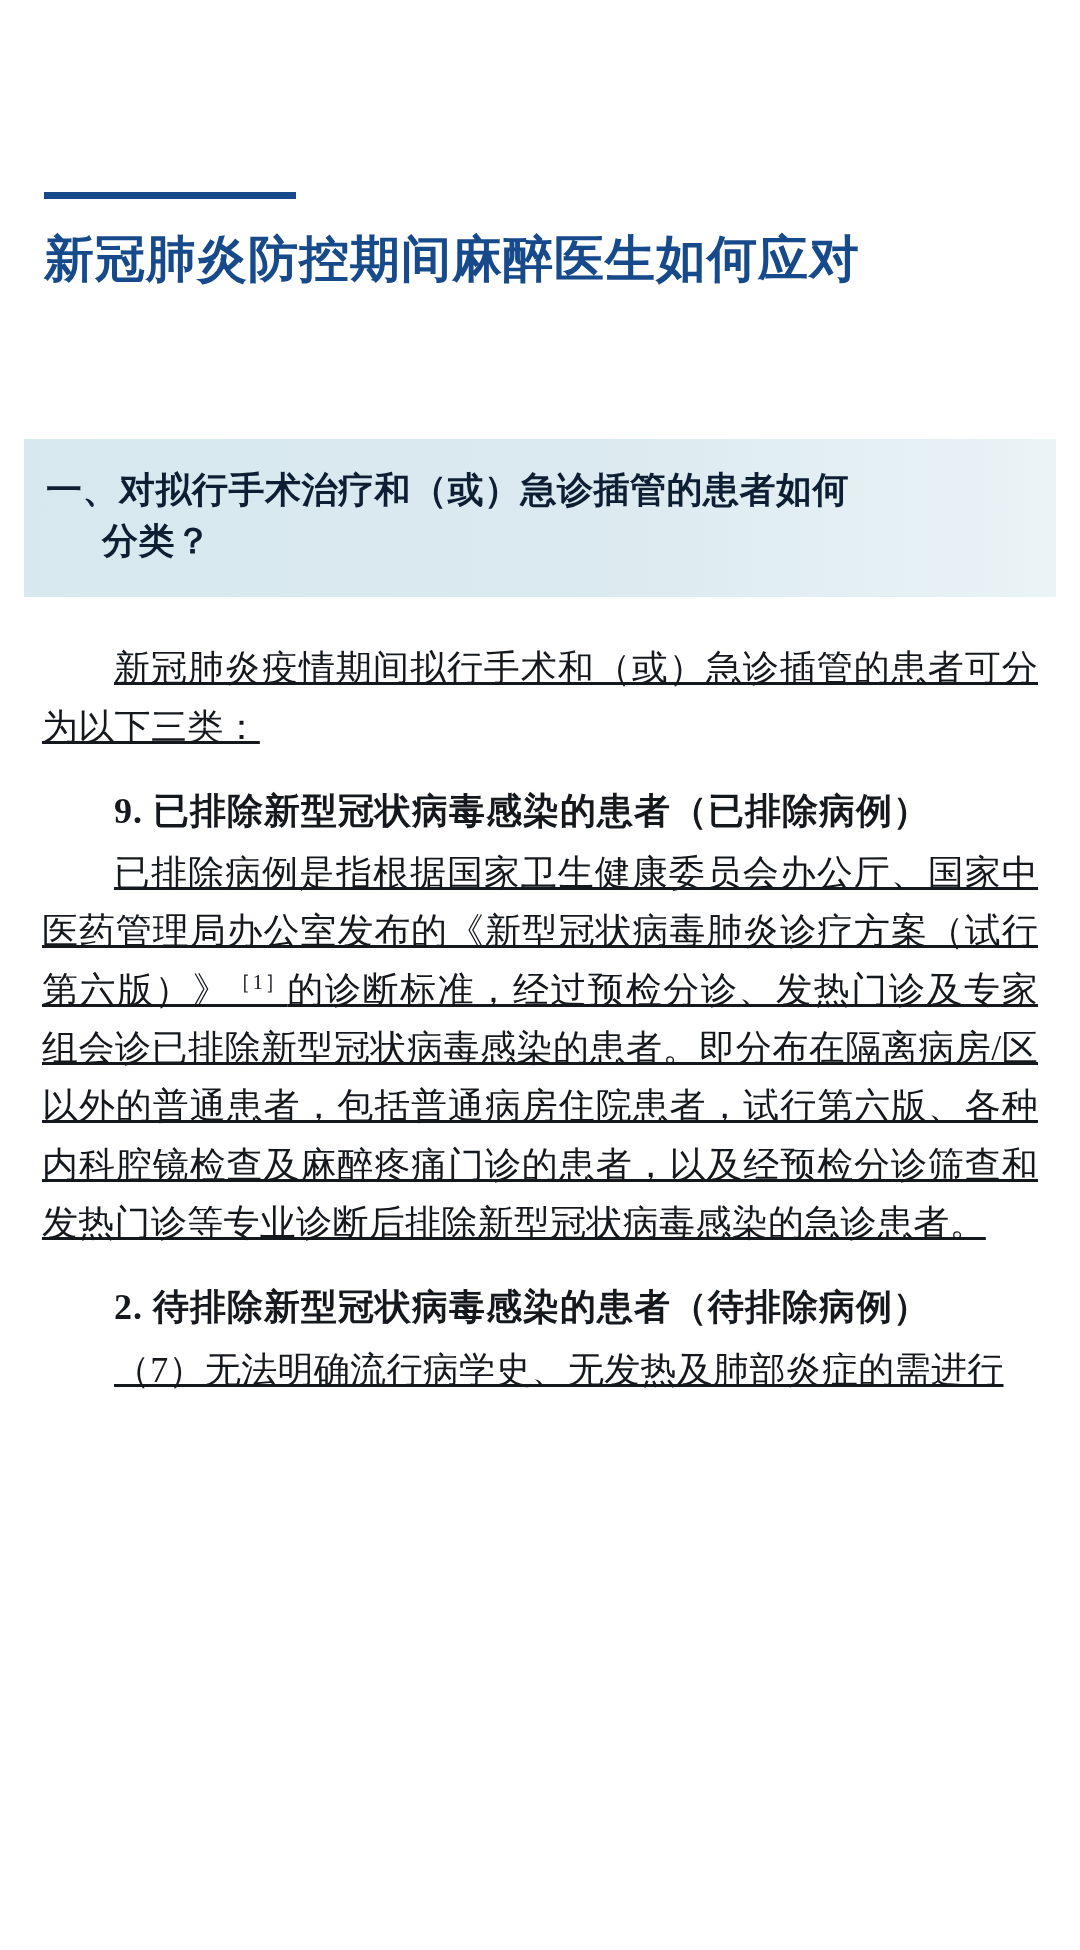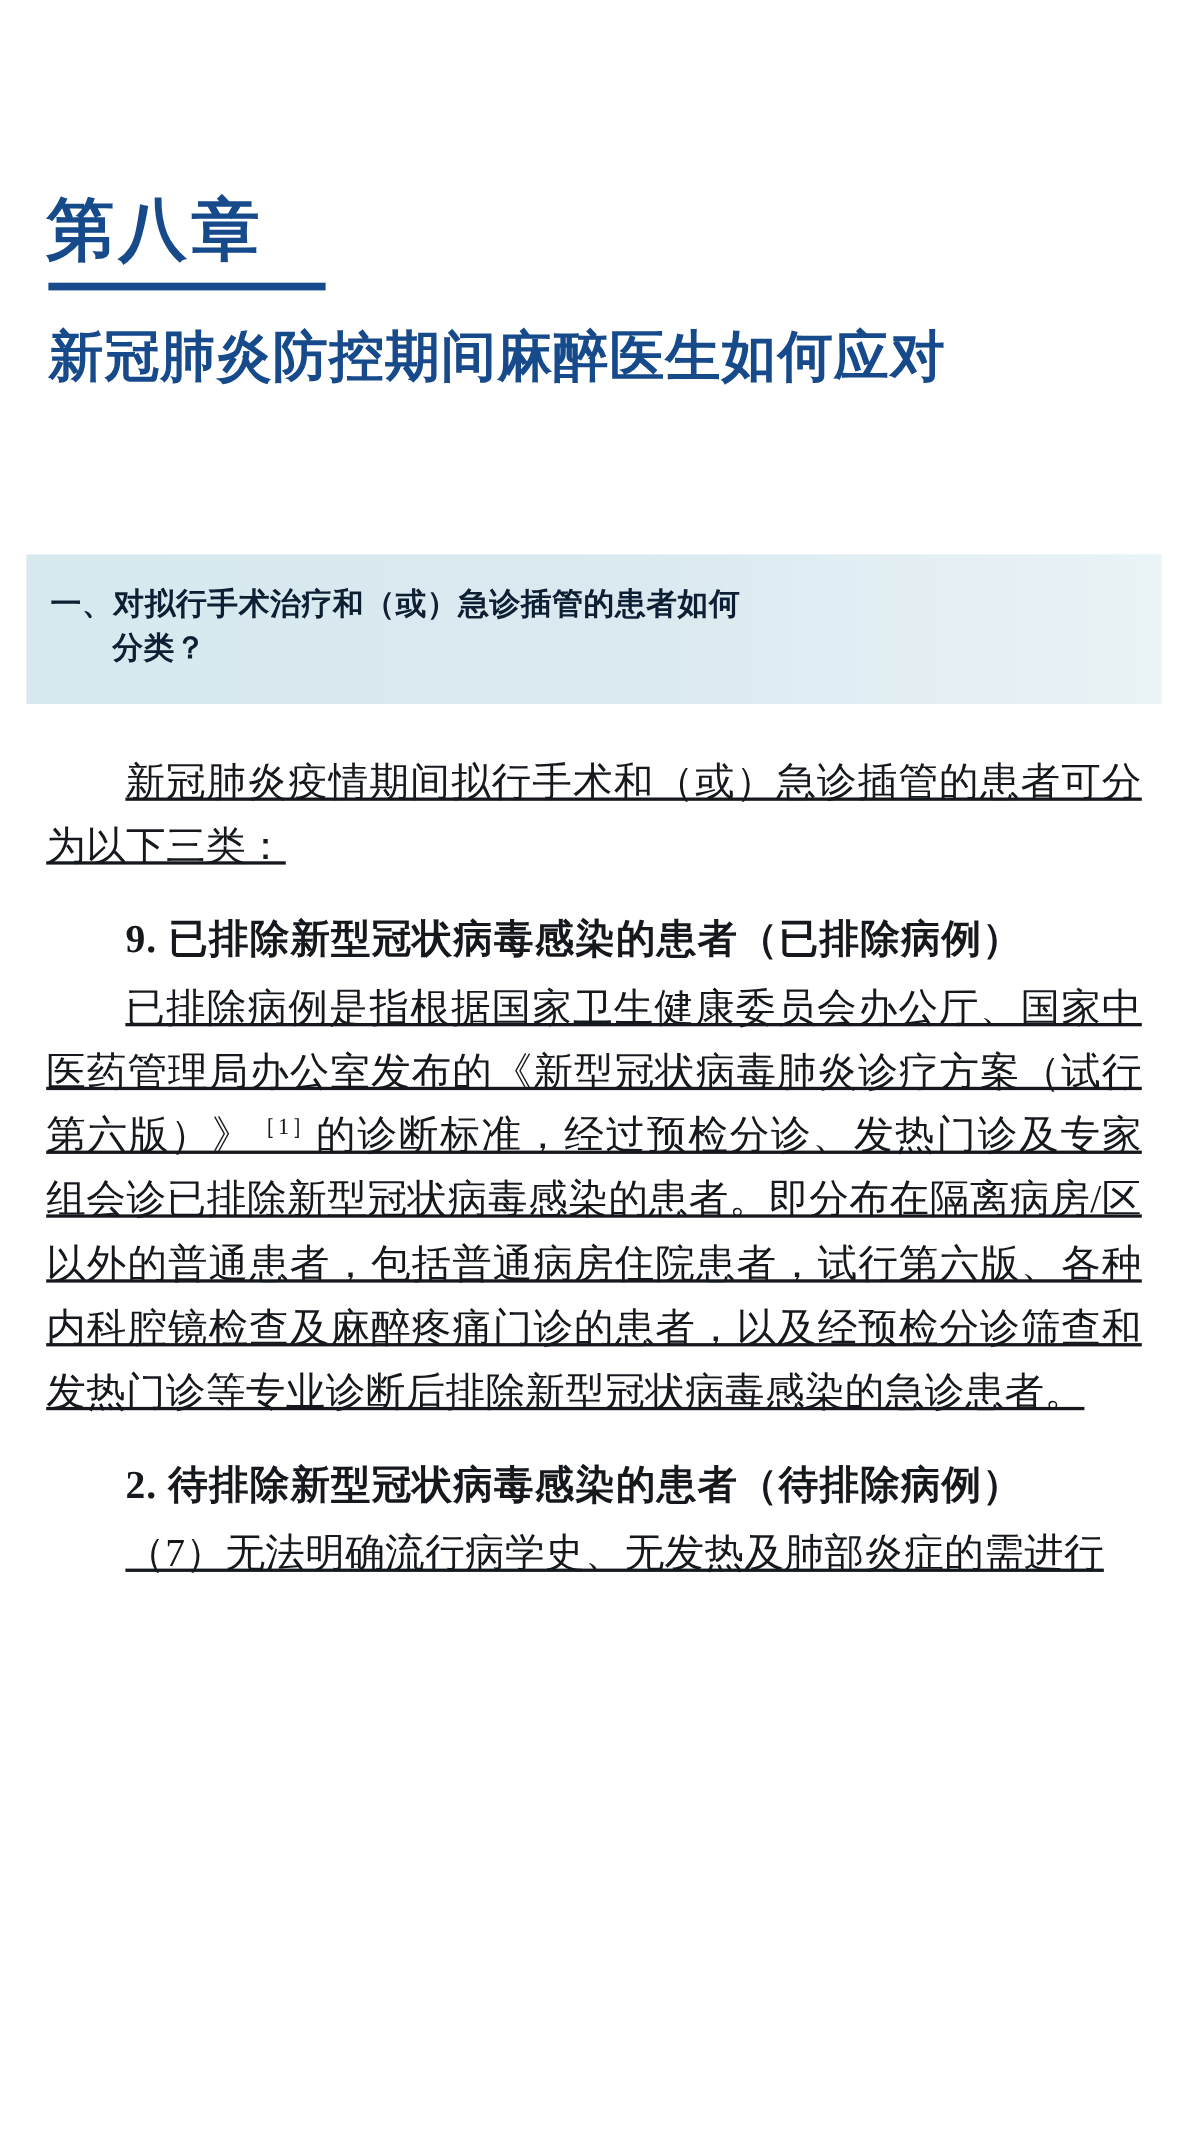--- a/index.html
+++ b/index.html
@@ -57,21 +57,21 @@
 
   
   .section-band {
     margin-top: 150px;
     background: linear-gradient(to right, #d7e8ef 0%, #dbeaf0 55%, #eaf3f6 100%);
     padding: 26px 30px 30px 22px;
   }
   .section-band .line {
     font-family: "Liberation Serif", "DejaVu Serif", serif;
     font-weight: bold;
-    font-size: 28px;
+    font-size: 36px;
     color: #0f1f33;
     line-height: 1.42;
     letter-spacing: 0.5px;
   }
   .section-band .line.indent {
     padding-left: 56px;
   }
 
   
   .body {
@@ -106,21 +106,20 @@
     vertical-align: super;
     line-height: 0;
   }
 </style>
 </head>
 <body>
 
 <div class="page">
 
   <div class="chapter-head">
-    <div class="chapter-number">第八章</div>
     <div class="chapter-rule"></div>
     <div class="chapter-title">新冠肺炎防控期间麻醉医生如何应对</div>
   </div>
 
   <div class="section-band">
     <div class="line">一、对拟行手术治疗和（或）急诊插管的患者如何</div>
     <div class="line indent">分类？</div>
   </div>
 
   <div class="body">

